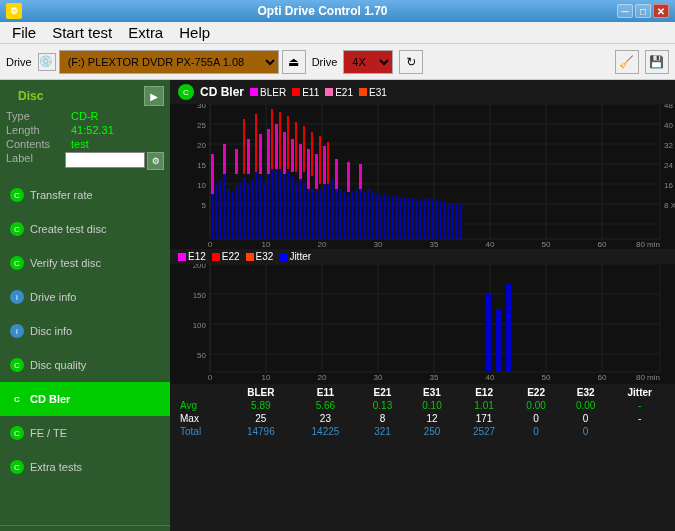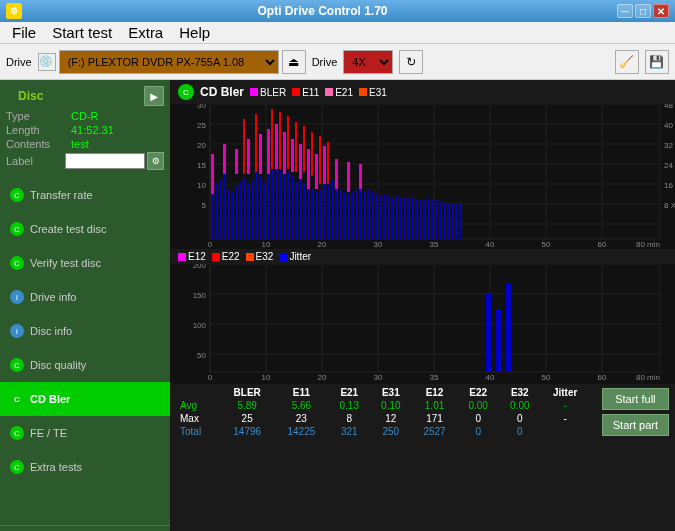--- a/index.html
+++ b/index.html
@@ -26,21 +26,21 @@
 
     
     #main { display: flex; height: 471px; }
 
     
     #sidebar { width: 170px; min-width: 170px; background: #2d5a2d; display: flex; flex-direction: column; }
     #disc-panel { padding: 6px; background: #2d5a2d; }
     #disc-header { display: flex; align-items: center; justify-content: space-between; margin-bottom: 4px; }
     .disc-title { color: #84cc16; font-weight: bold; font-size: 12px; padding-left: 12px; }
     .disc-nav { width: 20px; height: 20px; background: #5a8a5a; border: 1px solid #7aaa7a; display: flex; align-items: center; justify-content: center; cursor: pointer; color: white; font-size: 10px; }
-    .disc-row { display: flex; align-items: center; margin-bottom: 2px; }
+    .disc-row { display: flex; align-items: flex-start; margin-bottom: 2px; }
     .disc-key { color: #aaa; font-size: 11px; width: 65px; }
     .disc-val { color: #00ff00; font-size: 11px; }
     .disc-label-input { height: 16px; width: 80px; background: white; border: 1px solid #888; font-size: 10px; }
     .disc-gear { width: 18px; height: 18px; background: #5a8a5a; border: 1px solid #7aaa7a; display: flex; align-items: center; justify-content: center; cursor: pointer; color: white; font-size: 9px; margin-left: 2px; }
 
     .sidebar-nav { flex: 1; display: flex; flex-direction: column; }
     .nav-item { height: 34px; display: flex; align-items: center; padding: 0 10px; cursor: pointer; color: #ccc; font-size: 11px; gap: 6px; }
     .nav-item.active { background: #00cc00; color: white; font-weight: bold; }
     .nav-icon { width: 14px; height: 14px; border-radius: 50%; display: flex; align-items: center; justify-content: center; font-size: 8px; flex-shrink: 0; }
     .nav-icon.green { background: #00cc00; color: white; }
@@ -461,19 +461,15 @@
               <td>321</td>
               <td>250</td>
               <td>2527</td>
               <td>0</td>
               <td>0</td>
               <td></td>
             </tr>
           </tbody>
         </table>
       </div>
-      <div id="btns-col">
-        <button class="action-btn">Start full</button>
-        <button class="action-btn">Start part</button>
-      </div>
     </div>
   </div>
 </div>
 
 </body></html>

